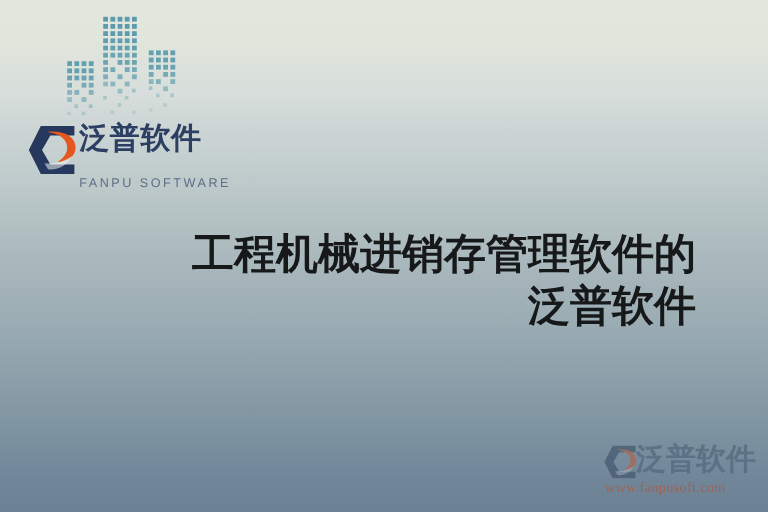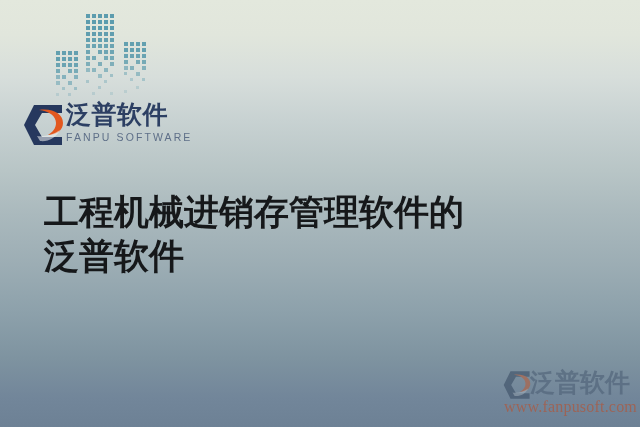--- a/index.html
+++ b/index.html
@@ -68,38 +68,37 @@
     letter-spacing: 0.5px;
     white-space: nowrap;
   }
   .logo-en {
     font-family: "Liberation Sans", "DejaVu Sans", sans-serif;
     font-size: 10.5px;
     line-height: 14px;
     color: #5e6f88;
     letter-spacing: 2.1px;
     white-space: nowrap;
-    margin-top: 1px;
+    margin-top: 17px;
     text-align: right;
   }
 
   
   #headline {
     position: absolute;
     left: 0;
     top: 190px;
     width: 580px;
-    text-align: left;
+    text-align: right;
     font-family: "DejaVu Sans", "Liberation Sans", sans-serif;
     font-weight: bold;
     font-size: 35px;
     line-height: 44px;
     color: #16181a;
     letter-spacing: 0px;
-    margin-left: 44px;
   }
   #headline .ln { display: block; }
 
   
   #watermark {
     position: absolute;
     left: 498px;
     top: 368px;
     width: 140px;
     height: 52px;
@@ -121,21 +120,21 @@
     font-size: 25px;
     line-height: 30px;
     color: #4e6177;
     white-space: nowrap;
   }
   #wm-url {
     position: absolute;
     left: 6px;
     top: 29px;
     font-family: "Liberation Serif", "DejaVu Serif", serif;
-    font-size: 16px;
+    font-size: 12px;
     line-height: 19px;
     color: #b8502e;
     letter-spacing: 0.2px;
     white-space: nowrap;
   }
 </style>
 </head>
 <body>
 
 <div id="stage">

